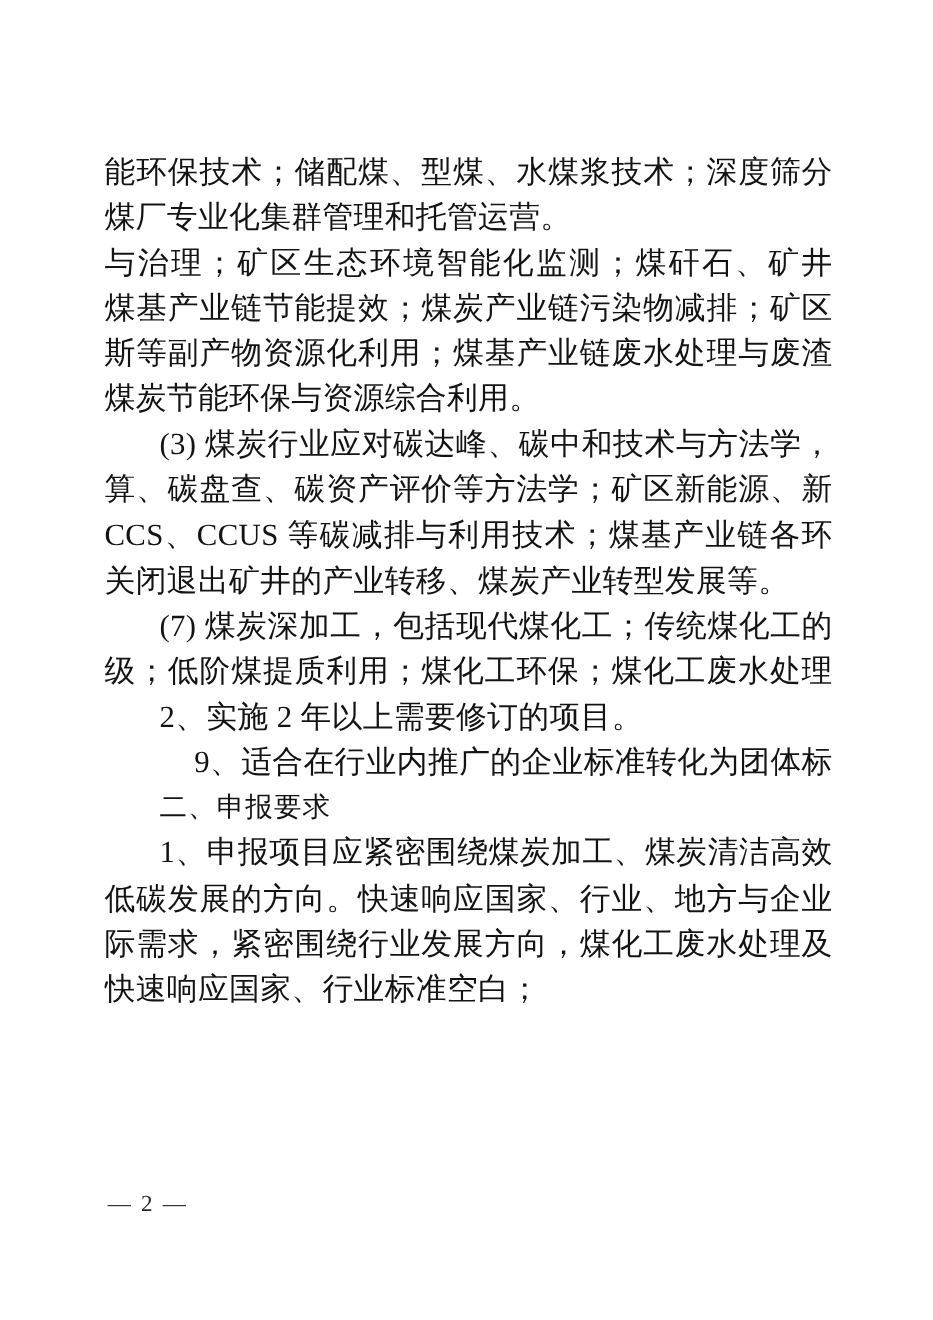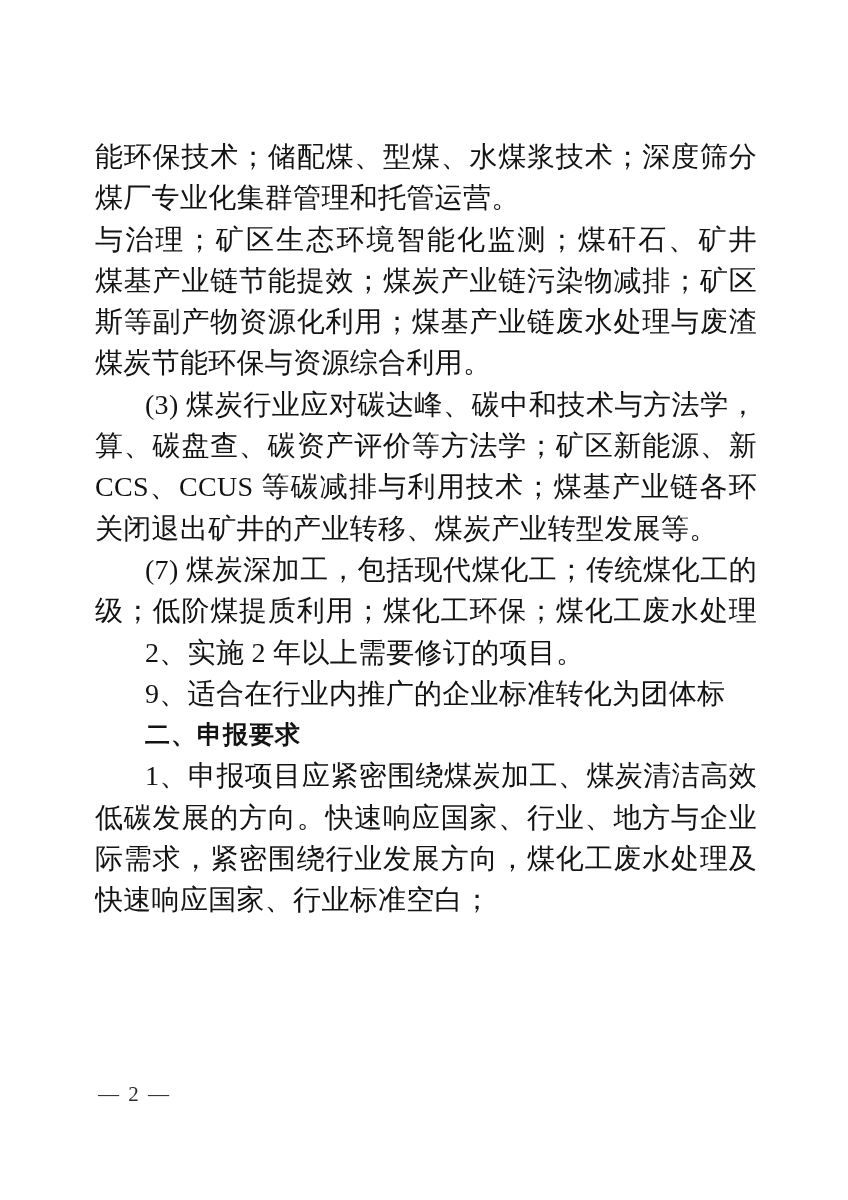--- a/index.html
+++ b/index.html
@@ -26,29 +26,29 @@
   .line {
     height: 41.3px;
     line-height: 41.3px;
     font-size: 28px;
     letter-spacing: 0.3px;
     text-align: justify;
     text-align-last: justify;
     overflow: hidden;
   }
   .line.last {
-    text-align: left;
+    text-align: right;
     text-align-last: left;
   }
   .line.indent {
     text-indent: 50px;
   }
   .line.heading {
     font-family: "Liberation Sans", "DejaVu Sans", sans-serif;
-    font-weight: 700;
+    font-weight: 400;
     font-size: 25px;
     letter-spacing: 1px;
   }
   .page-footer {
     position: absolute;
     left: 98px;
     top: 1080px;
     height: 28px;
     line-height: 28px;
     font-size: 21px;

